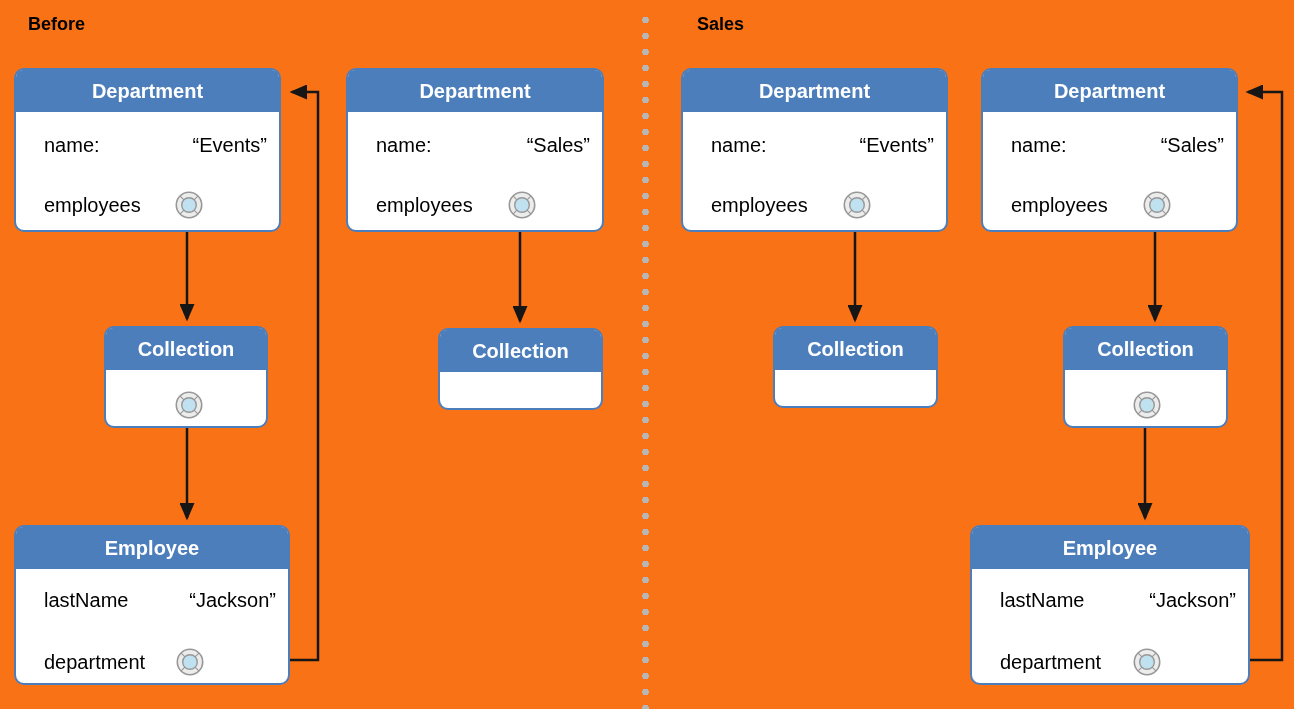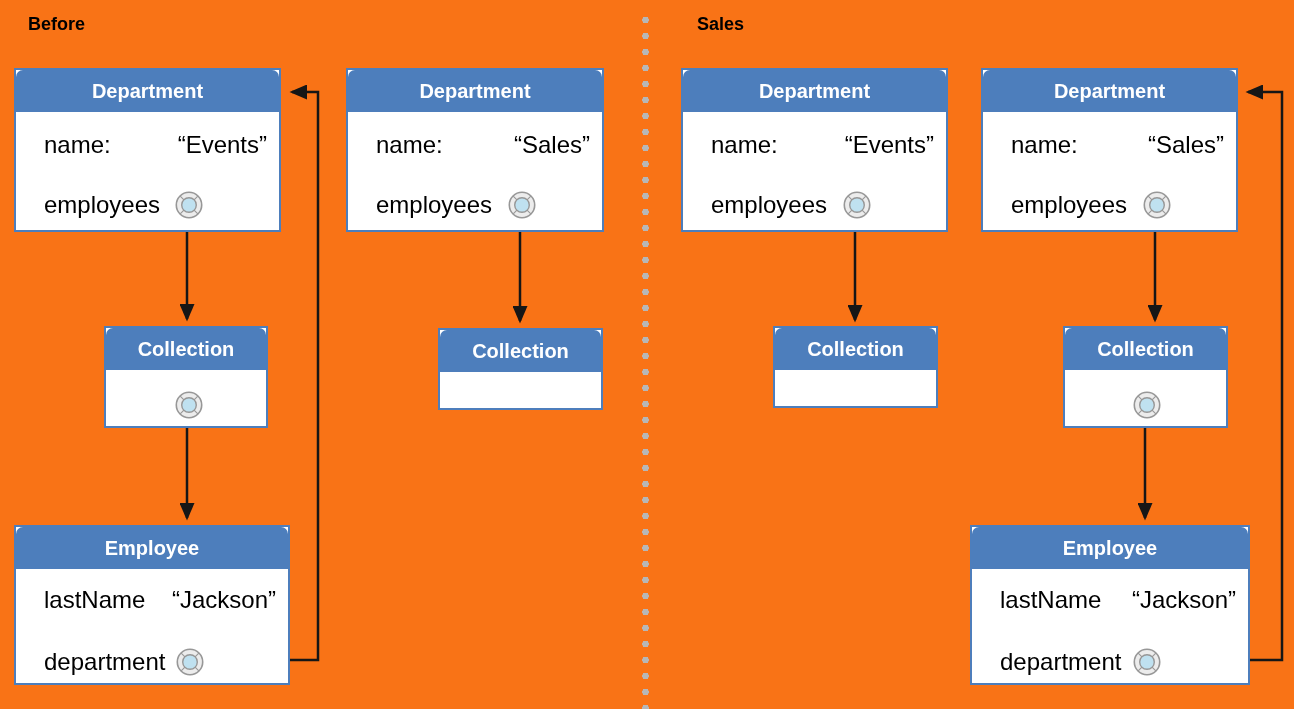--- a/index.html
+++ b/index.html
@@ -18,30 +18,30 @@
   }
   .section-label{
     position:absolute;font-size:18px;font-weight:bold;color:#000;line-height:22px;
   }
   .divider{
     position:absolute;left:642px;top:12px;width:7px;height:700px;
     background-image:radial-gradient(3.4px 3.4px at 3.5px 8px, var(--divider) 96%, rgba(0,0,0,0) 100%);
     background-size:7px 16px;background-repeat:repeat-y;
   }
   .obj-box{
-    position:absolute;background:#fff;border:2px solid var(--blue);border-radius:0;
+    position:absolute;background:#fff;border:2px solid var(--blue);border-radius:10px;
   }
   .obj-header{
     position:absolute;left:0;top:0;right:0;height:42px;line-height:42px;
     background:var(--blue);border-radius:7px 7px 0 0;
     color:#fff;font-weight:bold;font-size:20px;text-align:center;
   }
   .obj-row{
     position:absolute;left:28px;right:12px;height:26px;line-height:26px;
-    font-size:24px;color:#000;display:flex;justify-content:space-between;align-items:flex-start;gap:18px;
+    font-size:20px;color:#000;display:flex;justify-content:space-between;align-items:flex-start;gap:18px;
   }
   .connector{position:absolute;width:30px;height:30px;}
   .arrow-layer{position:absolute;left:0;top:0;pointer-events:none;}
 </style>
 </head>
 <body>
 
 <div class="canvas">
 
   <svg class="arrow-layer" width="1294" height="714" viewBox="0 0 1294 714">

